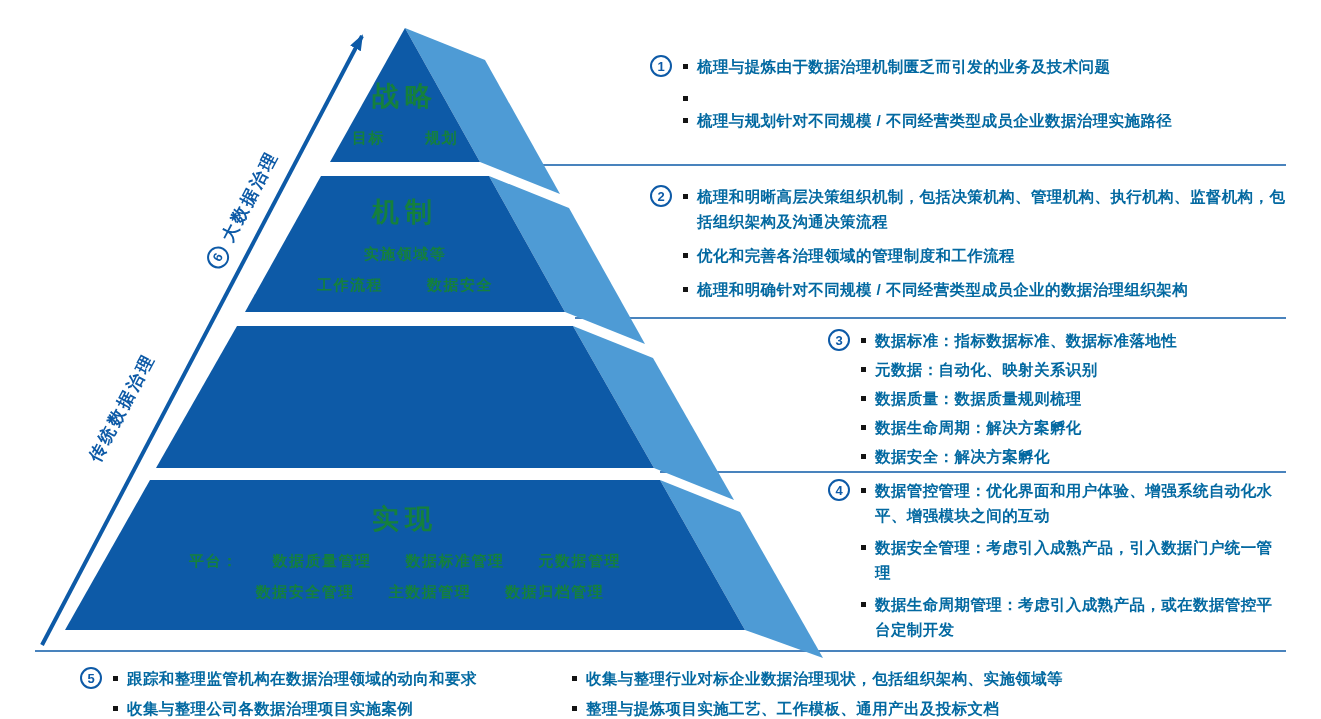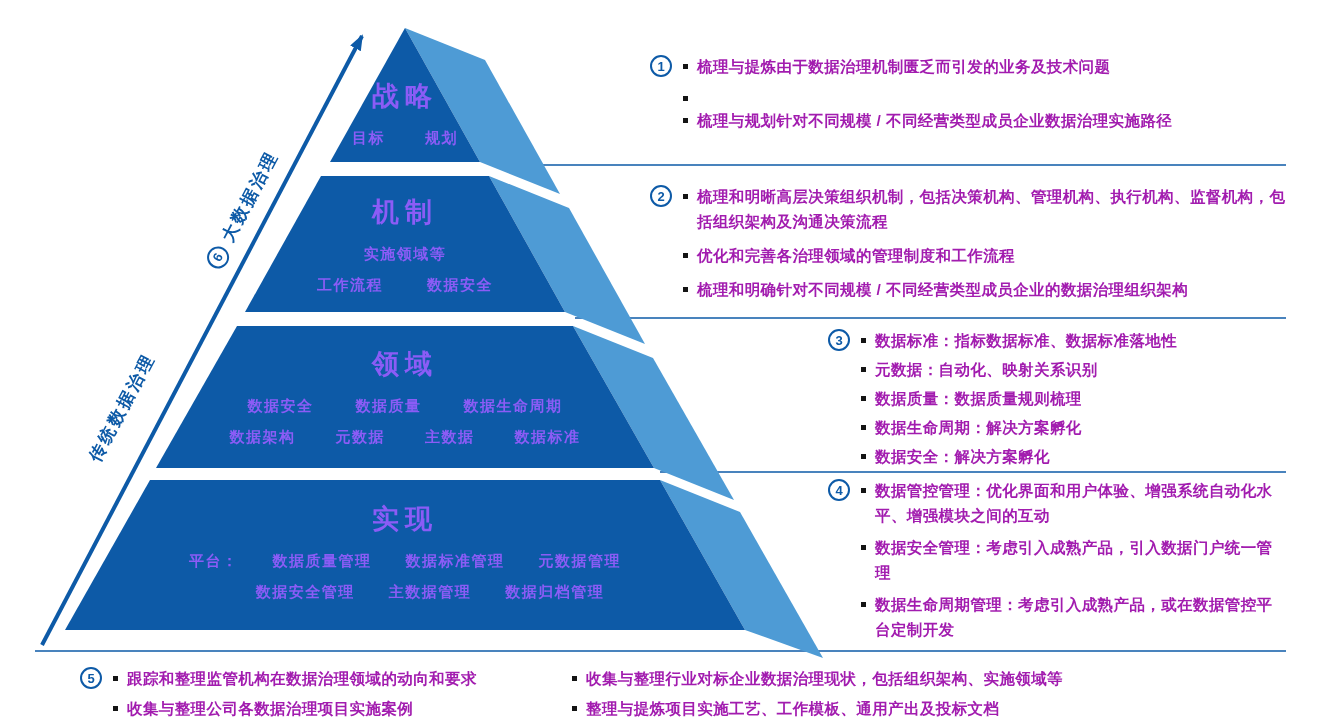--- a/index.html
+++ b/index.html
@@ -9,21 +9,21 @@
     overflow:hidden;
     background:#ffffff;
     font-family:"Liberation Sans","DejaVu Sans",sans-serif;
   }
   #pyramid-svg{position:absolute;left:0;top:0;}
 
   
   .pyr-block{
     position:absolute;left:105px;width:600px;
     display:flex;flex-direction:column;align-items:center;
-    color:#8b5cf6;pointer-events:none;
+    color:#15803d;pointer-events:none;
   }
   .pyr-title{
     font-size:27px;font-weight:bold;letter-spacing:6px;line-height:32px;
   }
   .pyr-row{
     display:flex;justify-content:center;align-items:center;
     font-size:15px;font-weight:bold;letter-spacing:1.5px;line-height:22px;
     margin-top:9px;white-space:nowrap;
   }
   .pyr-row.first{margin-top:15px;}
@@ -49,21 +49,21 @@
   
   .section{position:absolute;display:flex;align-items:flex-start;}
   .section .badge{margin-right:11px;margin-top:1px;}
   .bullets{display:flex;flex-direction:column;}
   .bullet{display:flex;align-items:flex-start;}
   .marker{
     width:5px;height:5px;background:#141414;flex-shrink:0;
     margin:10px 9px 0 0;
   }
   .btext{
-    color:#a21caf;font-size:15.5px;font-weight:bold;
+    color:#0369a1;font-size:15.5px;font-weight:bold;
     line-height:25px;letter-spacing:0.4px;
   }
   .mb8 .bullet{margin-bottom:7px;}
   .mb10 .bullet{margin-bottom:9px;}
   .mb5 .bullet{margin-bottom:4px;}
   .mb6 .bullet{margin-bottom:5px;}
 </style>
 </head>
 <body>
 
@@ -118,34 +118,20 @@
     <div class="pyr-title">机制</div>
     <div class="pyr-row first">
       <span>实施领域等</span>
     </div>
     <div class="pyr-row gap44">
       <span>工作流程</span>
       <span>数据安全</span>
     </div>
   </div>
 
-  <div class="pyr-block" style="top:348px;">
-    <div class="pyr-title">领域</div>
-    <div class="pyr-row first gap42">
-      <span>数据安全</span>
-      <span>数据质量</span>
-      <span>数据生命周期</span>
-    </div>
-    <div class="pyr-row gap40">
-      <span>数据架构</span>
-      <span>元数据</span>
-      <span>主数据</span>
-      <span>数据标准</span>
-    </div>
-  </div>
 
   <div class="pyr-block" style="top:503px;">
     <div class="pyr-title">实现</div>
     <div class="pyr-row first gap34">
       <span>平台：</span>
       <span>数据质量管理</span>
       <span>数据标准管理</span>
       <span>元数据管理</span>
     </div>
     <div class="pyr-row gap34 shift-right">

